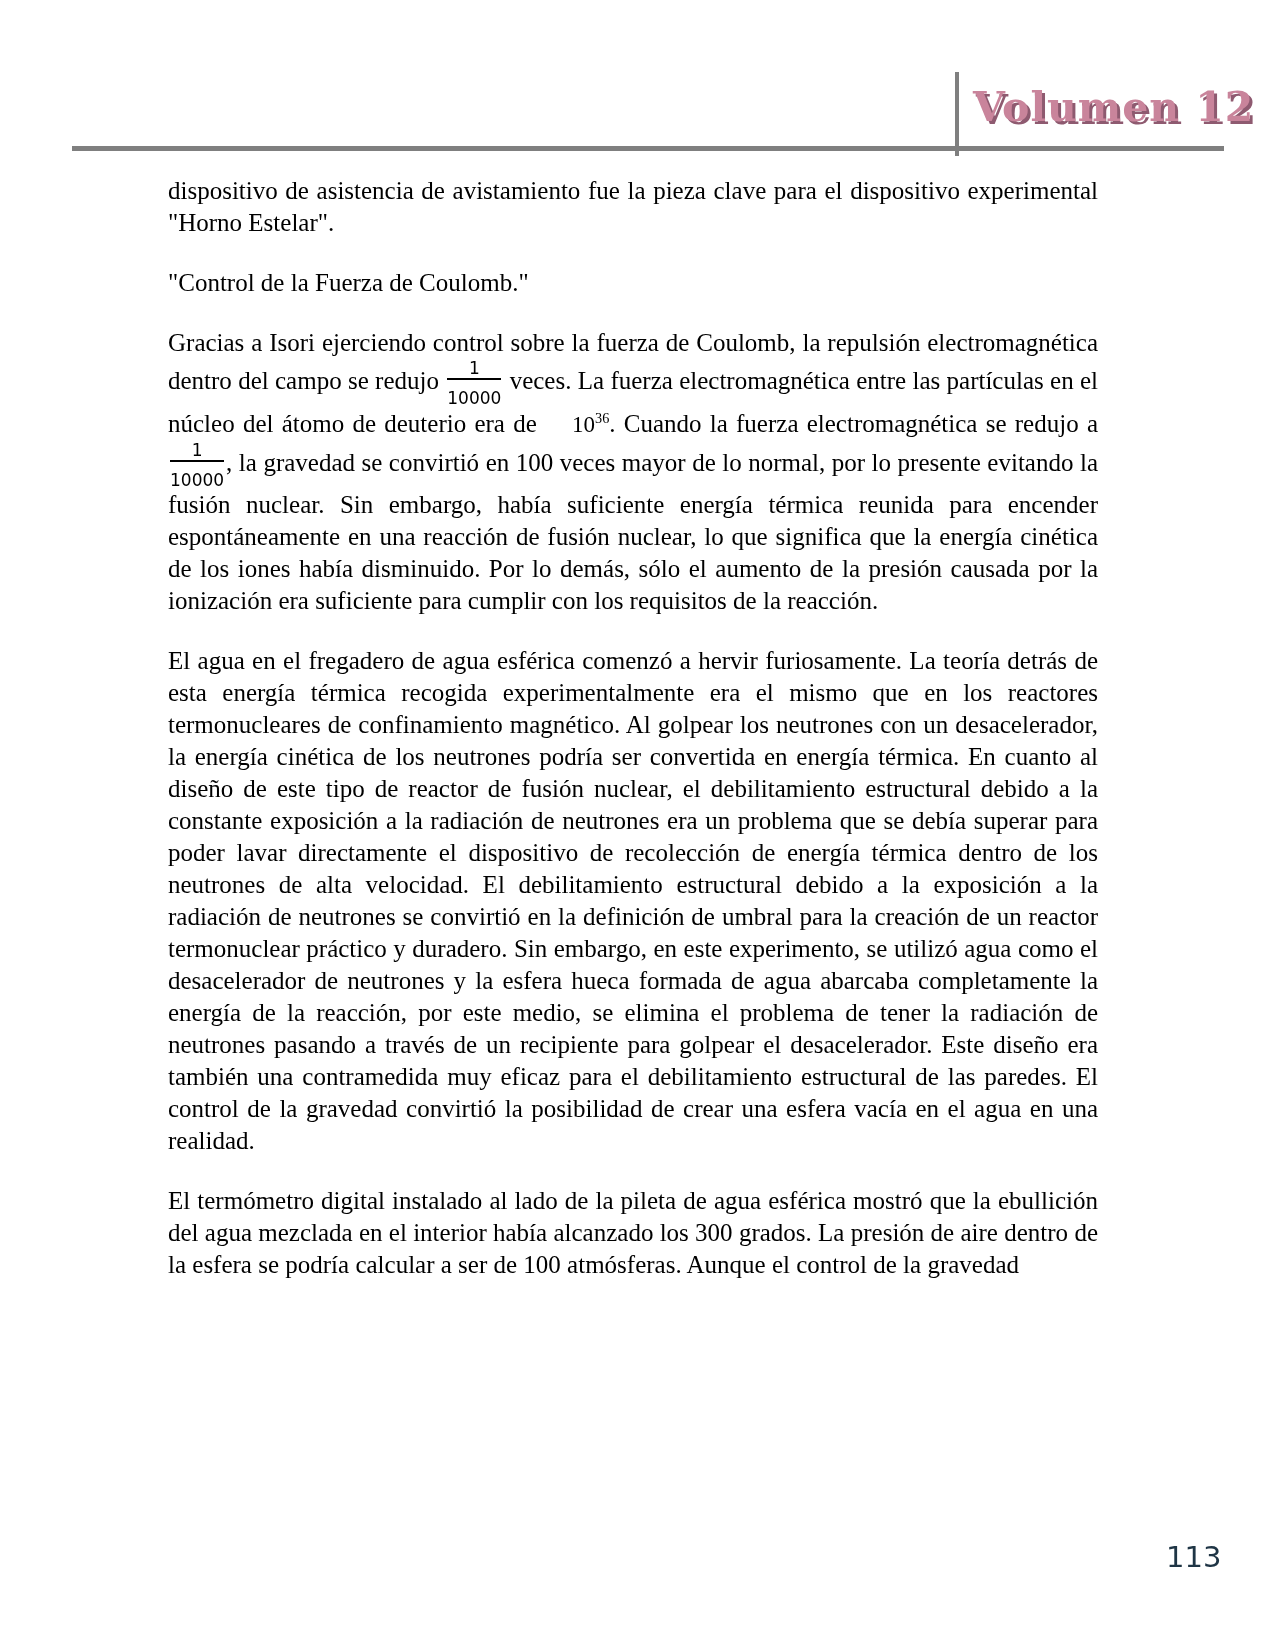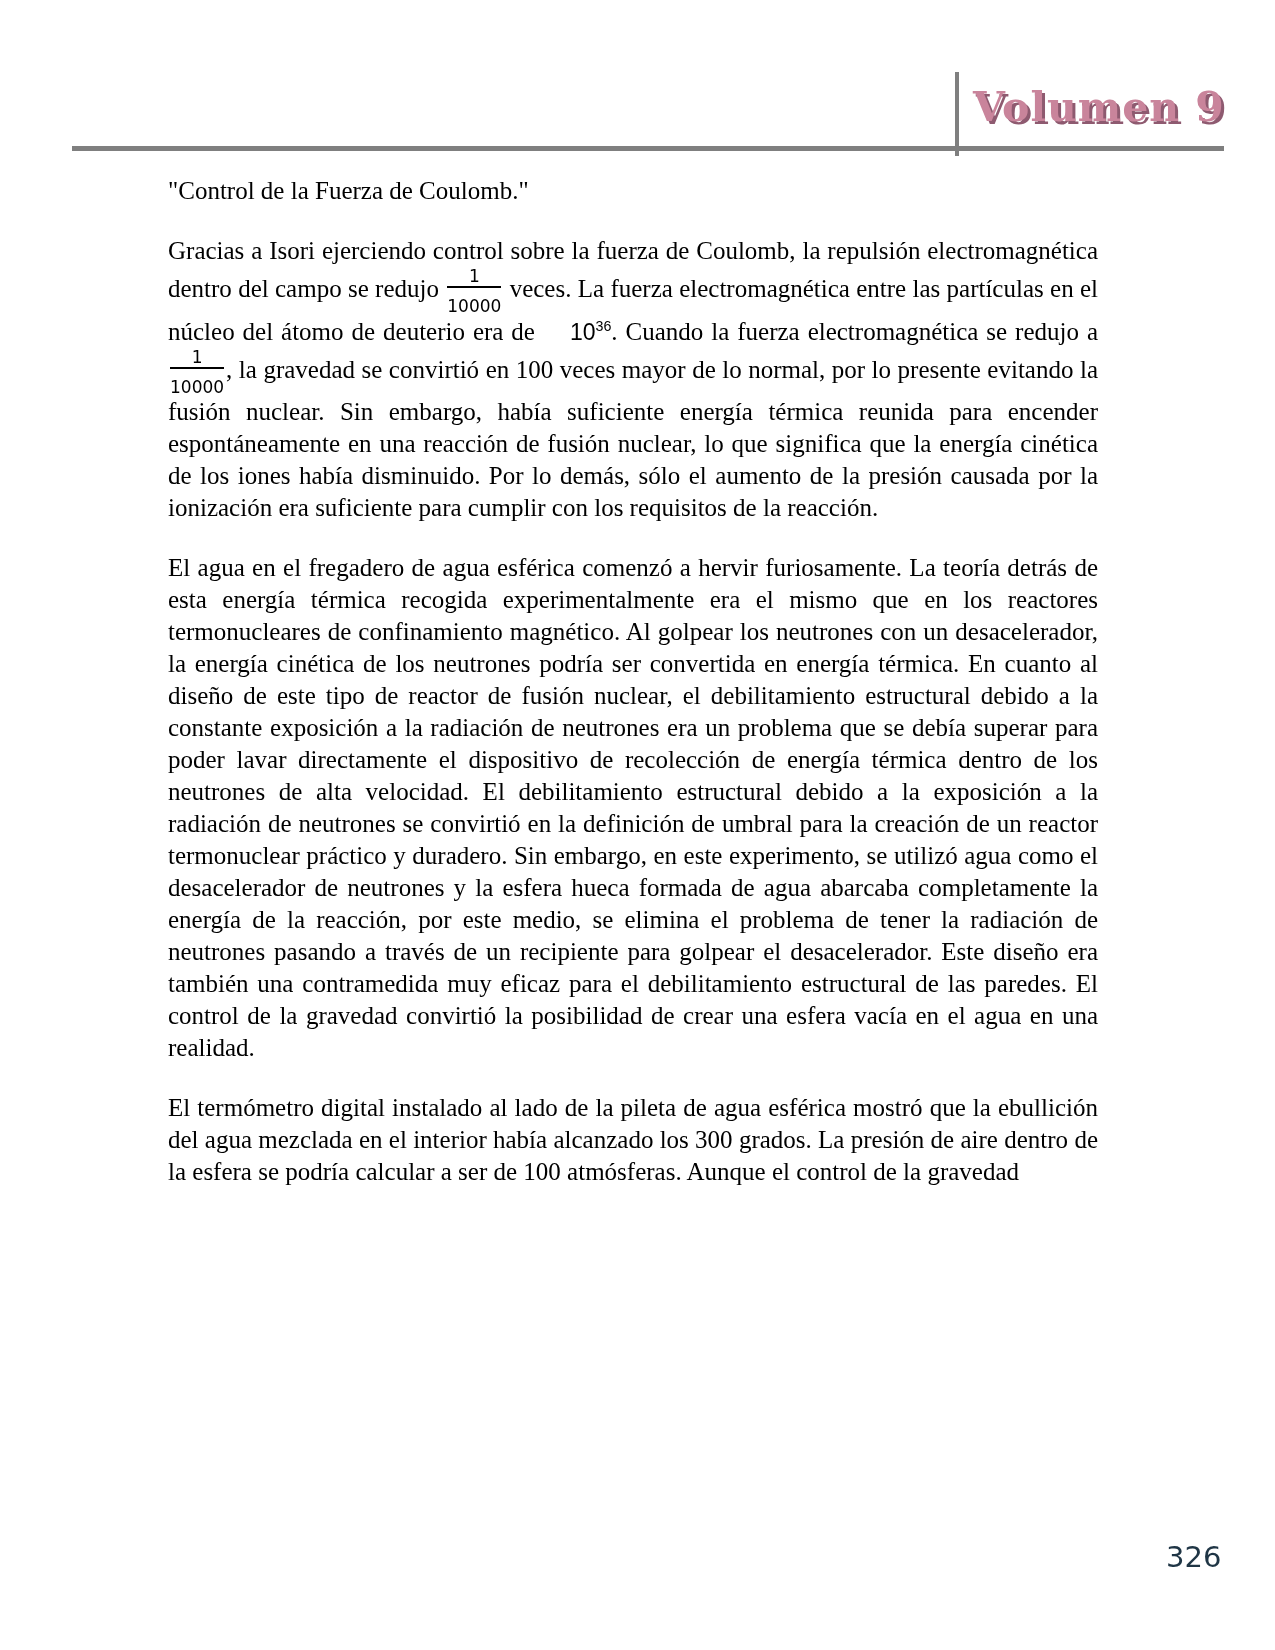--- a/index.html
+++ b/index.html
@@ -47,52 +47,53 @@
   .frac {
     display:inline-flex; flex-direction:column;
     vertical-align:middle;
     text-align:center;
     font-size:17px; line-height:1.08;
     padding:0 2px;
     font-family:"DejaVu Sans", sans-serif;
   }
   .frac .num { border-bottom:2px solid #000; padding:0 4px 1px 4px; }
   .frac .den { padding-top:9px; }
-  .pow { font-family:Liberation Sans, sans-serif; font-size:23px;margin-left:27px; }
+  .pow { font-family:Liberation Serif, serif; font-size:23px;margin-left:27px; }
   .pow sup { font-size:0.62em; line-height:0; }
   
   .page-number {
     position:absolute; left:1166px; top:1540px;
     font-family:"DejaVu Sans", sans-serif;
     font-size:29px; line-height:34px;
     color:var(--pagenum, #1f3545);
   }
 </style>
 </head>
 <body>
 
 <div class="page">
 
 
   <div class="vbar"></div>
 
-  <div class="volume">Volumen 9</div>
+  <div class="volume">Volumen 12</div>
 
   <div class="hrule"></div>
 
   <div class="body-text">
     <div>
+        <p>dispositivo de asistencia de avistamiento fue la pieza clave para el dispositivo experimental "Horno Estelar".</p>
         <p>"Control de la Fuerza de Coulomb."</p>
         <p>Gracias a Isori ejerciendo control sobre la fuerza de Coulomb, la repulsión electromagnética dentro del campo se redujo <span class="frac">
             <span class="num">1</span>
             <span class="den">10000</span>
           </span> veces. La fuerza electromagnética entre las partículas en el núcleo del átomo de deuterio era de <span class="pow">10<sup>36</sup></span>. Cuando la fuerza electromagnética se redujo a <span class="frac">
             <span class="num">1</span>
             <span class="den">10000</span>
           </span>, la gravedad se convirtió en 100 veces mayor de lo normal, por lo presente evitando la fusión nuclear. Sin embargo, había suficiente energía térmica reunida para encender espontáneamente en una reacción de fusión nuclear, lo que significa que la energía cinética de los iones había disminuido. Por lo demás, sólo el aumento de la presión causada por la ionización era suficiente para cumplir con los requisitos de la reacción.</p>
         <p>El agua en el fregadero de agua esférica comenzó a hervir furiosamente. La teoría detrás de esta energía térmica recogida experimentalmente era el mismo que en los reactores termonucleares de confinamiento magnético. Al golpear los neutrones con un desacelerador, la energía cinética de los neutrones podría ser convertida en energía térmica. En cuanto al diseño de este tipo de reactor de fusión nuclear, el debilitamiento estructural debido a la constante exposición a la radiación de neutrones era un problema que se debía superar para poder lavar directamente el dispositivo de recolección de energía térmica dentro de los neutrones de alta velocidad. El debilitamiento estructural debido a la exposición a la radiación de neutrones se convirtió en la definición de umbral para la creación de un reactor termonuclear práctico y duradero. Sin embargo, en este experimento, se utilizó agua como el desacelerador de neutrones y la esfera hueca formada de agua abarcaba completamente la energía de la reacción, por este medio, se elimina el problema de tener la radiación de neutrones pasando a través de un recipiente para golpear el desacelerador. Este diseño era también una contramedida muy eficaz para el debilitamiento estructural de las paredes. El control de la gravedad convirtió la posibilidad de crear una esfera vacía en el agua en una realidad.</p>
         <p>El termómetro digital instalado al lado de la pileta de agua esférica mostró que la ebullición del agua mezclada en el interior había alcanzado los 300 grados. La presión de aire dentro de la esfera se podría calcular a ser de 100 atmósferas. Aunque el control de la gravedad</p>
       </div>
   </div>
 
-  <div class="page-number">326</div>
+  <div class="page-number">113</div>
 
 </div>
 
 </body></html>

